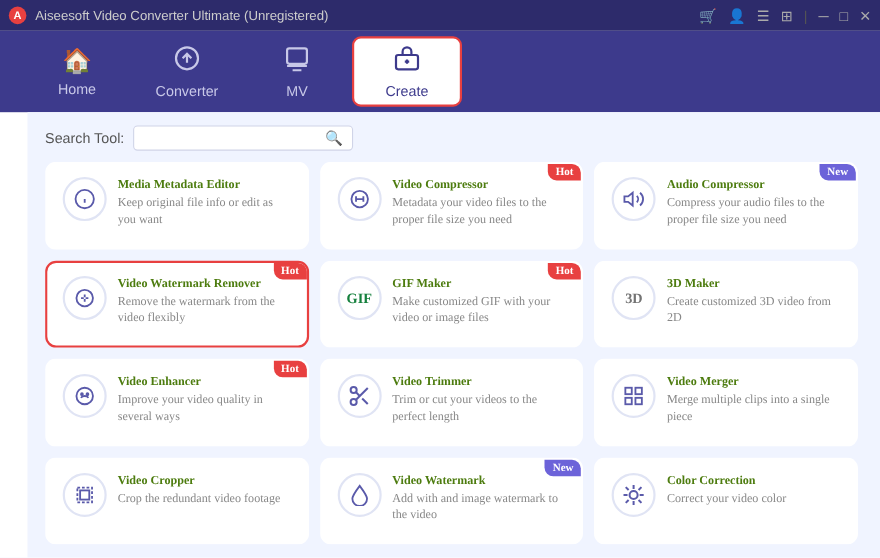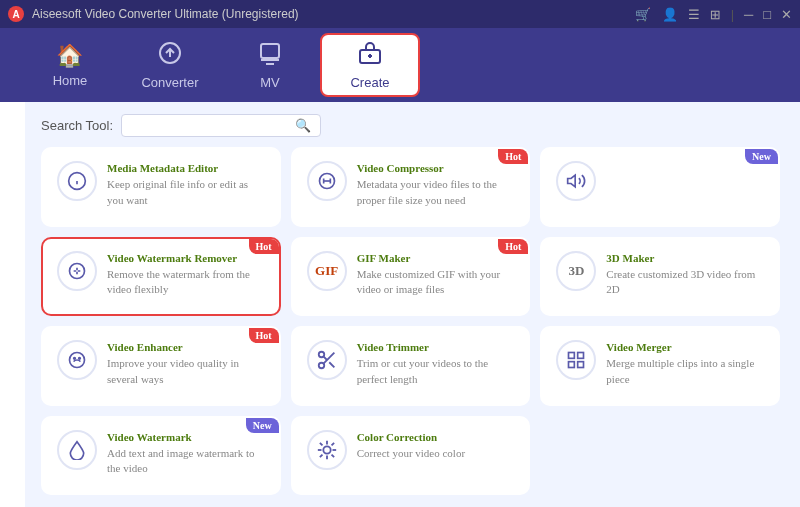--- a/index.html
+++ b/index.html
@@ -259,20 +259,24 @@
       <div class="tool-card">
         <div class="badge badge-new">New</div>
         <div class="tool-card-inner">
           <div class="tool-icon-circle">
             <svg width="20" height="20" viewBox="0 0 24 24" fill="none" stroke="currentColor" stroke-width="2">
               <polygon points="11,5 6,9 2,9 2,15 6,15 11,19"></polygon>
               <path d="M15.5 8.5a5 5 0 0 1 0 7"></path>
               <path d="M19 5a9 9 0 0 1 0 14"></path>
             </svg>
           </div>
+          <div class="tool-text">
+            <div class="tool-title">Audio Compressor</div>
+            <div class="tool-desc">Compress your audio files to the proper file size you need</div>
+          </div>
         </div>
       </div>
       <div class="tool-card selected">
         <div class="badge badge-hot">Hot</div>
         <div class="tool-card-inner">
           <div class="tool-icon-circle">
             <svg width="20" height="20" viewBox="0 0 24 24" fill="none" stroke="currentColor" stroke-width="2">
               <circle cx="12" cy="12" r="9"></circle>
               <line x1="8" y1="12" x2="16" y2="12" stroke-dasharray="3,2"></line>
               <line x1="12" y1="8" x2="12" y2="16" stroke-dasharray="3,2"></line>
@@ -280,21 +284,21 @@
           </div>
           <div class="tool-text">
             <div class="tool-title">Video Watermark Remover</div>
             <div class="tool-desc">Remove the watermark from the video flexibly</div>
           </div>
         </div>
       </div>
       <div class="tool-card">
         <div class="badge badge-hot">Hot</div>
         <div class="tool-card-inner">
-          <div class="tool-icon-circle" style="font-weight: bold; font-size: 13px; color: #c2410c;">GIF</div>
+          <div class="tool-icon-circle" style="font-weight: bold; font-size: 13px; color: #15803d;">GIF</div>
           <div class="tool-text">
             <div class="tool-title">GIF Maker</div>
             <div class="tool-desc">Make customized GIF with your video or image files</div>
           </div>
         </div>
       </div>
       <div class="tool-card">
         <div class="tool-card-inner">
           <div class="tool-icon-circle" style="font-weight: bold; font-size: 13px; color: #737373;">3D</div>
           <div class="tool-text">
@@ -347,30 +351,44 @@
               <rect x="14" y="14" width="7" height="7"></rect>
             </svg>
           </div>
           <div class="tool-text">
             <div class="tool-title">Video Merger</div>
             <div class="tool-desc">Merge multiple clips into a single piece</div>
           </div>
         </div>
       </div>
       <div class="tool-card">
+        <div class="tool-card-inner">
+          <div class="tool-icon-circle">
+            <svg width="20" height="20" viewBox="0 0 24 24" fill="none" stroke="currentColor" stroke-width="2">
+              <rect x="4" y="4" width="16" height="16" stroke-dasharray="3,2"></rect>
+              <rect x="7" y="7" width="10" height="10"></rect>
+            </svg>
+          </div>
+          <div class="tool-text">
+            <div class="tool-title">Video Cropper</div>
+            <div class="tool-desc">Crop the redundant video footage</div>
+          </div>
+        </div>
+      </div>
+      <div class="tool-card">
         <div class="badge badge-new">New</div>
         <div class="tool-card-inner">
           <div class="tool-icon-circle">
             <svg width="20" height="20" viewBox="0 0 24 24" fill="none" stroke="currentColor" stroke-width="2">
               <path d="M12 2C6 10 4 14 4 16a8 8 0 0016 0c0-2-2-6-8-14z"></path>
             </svg>
           </div>
           <div class="tool-text">
             <div class="tool-title">Video Watermark</div>
-            <div class="tool-desc">Add text and image watermark to the video</div>
+            <div class="tool-desc">Add with and image watermark to the video</div>
           </div>
         </div>
       </div>
       <div class="tool-card">
         <div class="tool-card-inner">
           <div class="tool-icon-circle">
             <svg width="22" height="22" viewBox="0 0 24 24" fill="none" stroke="currentColor" stroke-width="2">
               <circle cx="12" cy="12" r="4"></circle>
               <line x1="12" y1="2" x2="12" y2="6"></line>
               <line x1="12" y1="18" x2="12" y2="22"></line>

